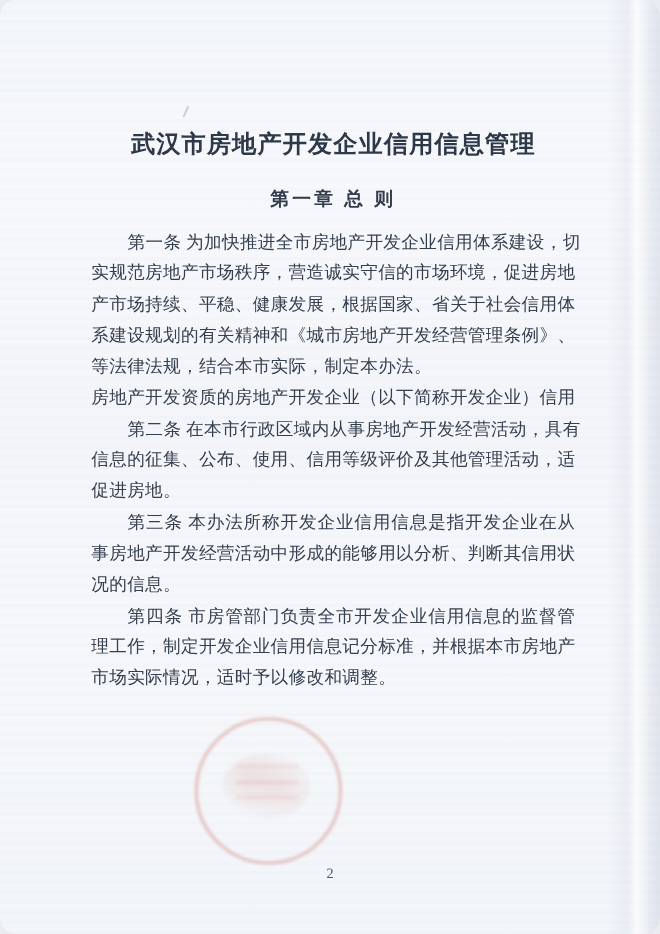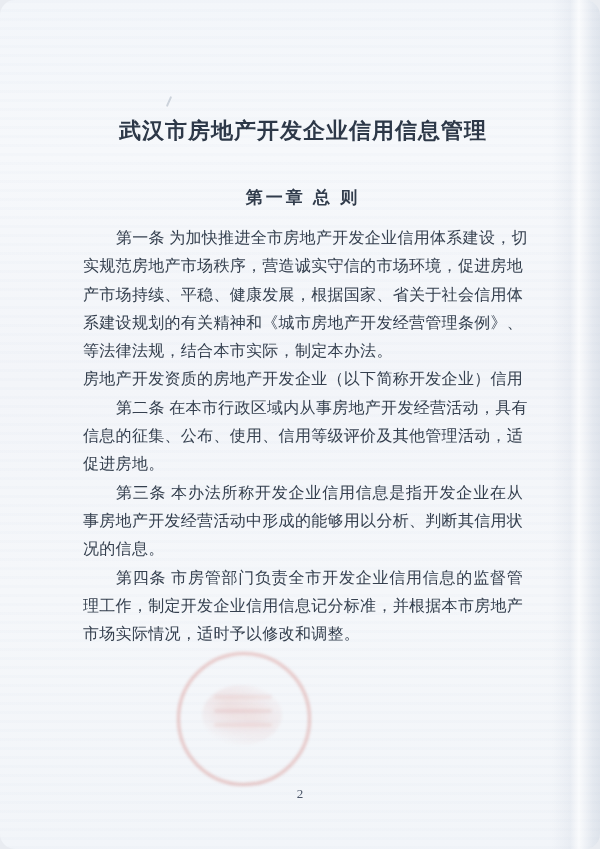--- a/index.html
+++ b/index.html
@@ -37,31 +37,31 @@
   .scan-speck {
     position: absolute; left: 168px; top: 96px; width: 2px; height: 11px;
     background: rgba(130,142,160,0.35);
     transform: rotate(24deg); border-radius: 2px;
   }
   .content {
     position: absolute; left: 83px; top: 114px; width: 440px;
   }
   .doc-title { text-align: center; font-weight: bold; color: #2d3848;
     font-size: 22px; line-height: 34px; letter-spacing: 1px; }
-  .chapter-heading { margin-top: 38px; text-align: center; font-weight: bold;
+  .chapter-heading { margin-top: 21px; text-align: center; font-weight: bold;
     font-size: 17px; letter-spacing: 3px; color: #313c4c; }
   .doc-body { margin-top: 15px; font-size: 16px; }
   .line {
     height: 28.3px; line-height: 28.3px;
     text-align: justify; text-align-last: justify;
     letter-spacing: 0.3px;
     white-space: nowrap;
   }
   .line.first { padding-left: 33px; }
-  .line.last { text-align-last: left; }
+  .line.last { text-align-last: left; font-family: Liberation Mono, monospace; }
   
   .seal {
     position: absolute; left: 177px; top: 652px; width: 128px; height: 128px;
     border: 3px solid rgba(198,84,74,0.30);
     border-radius: 50%;
     filter: blur(1.6px);
     pointer-events: none;
   }
   .seal-inner {
     position: absolute; left: 22px; top: 30px; width: 80px; height: 60px;

